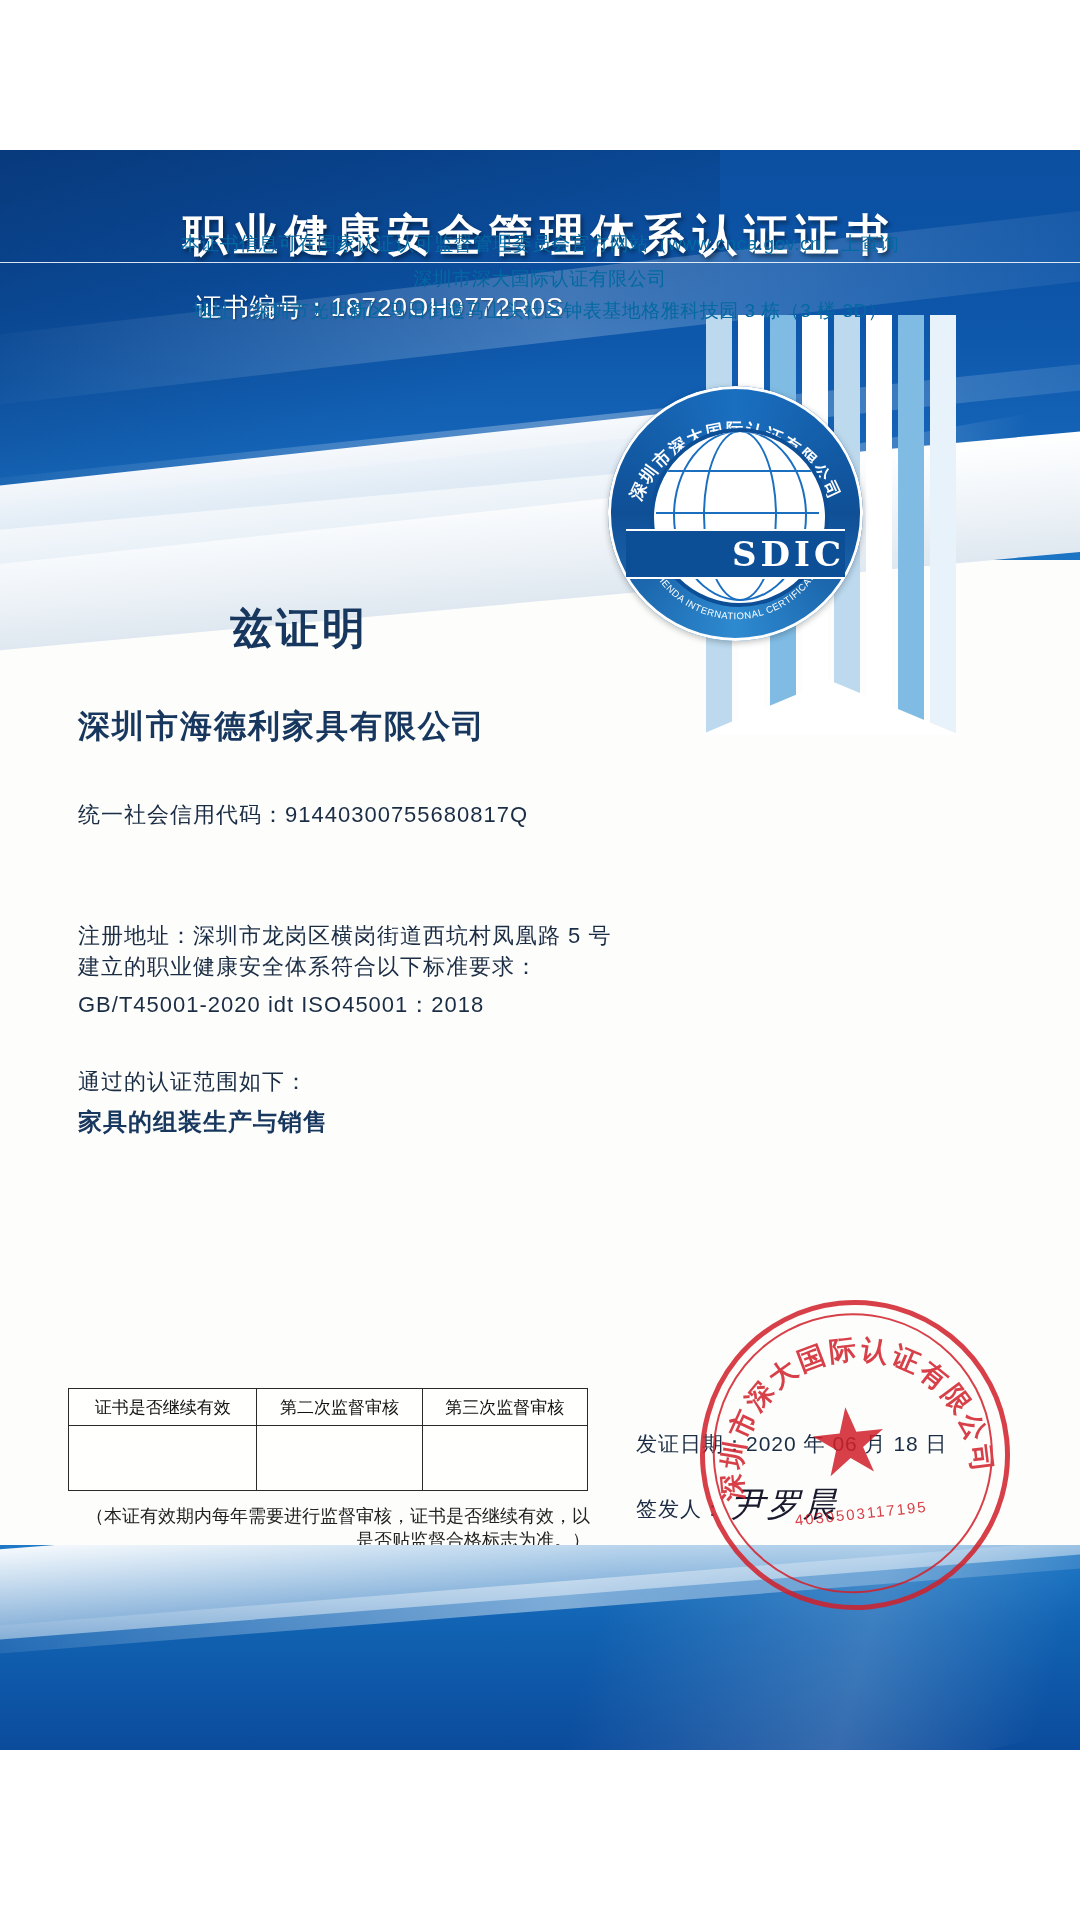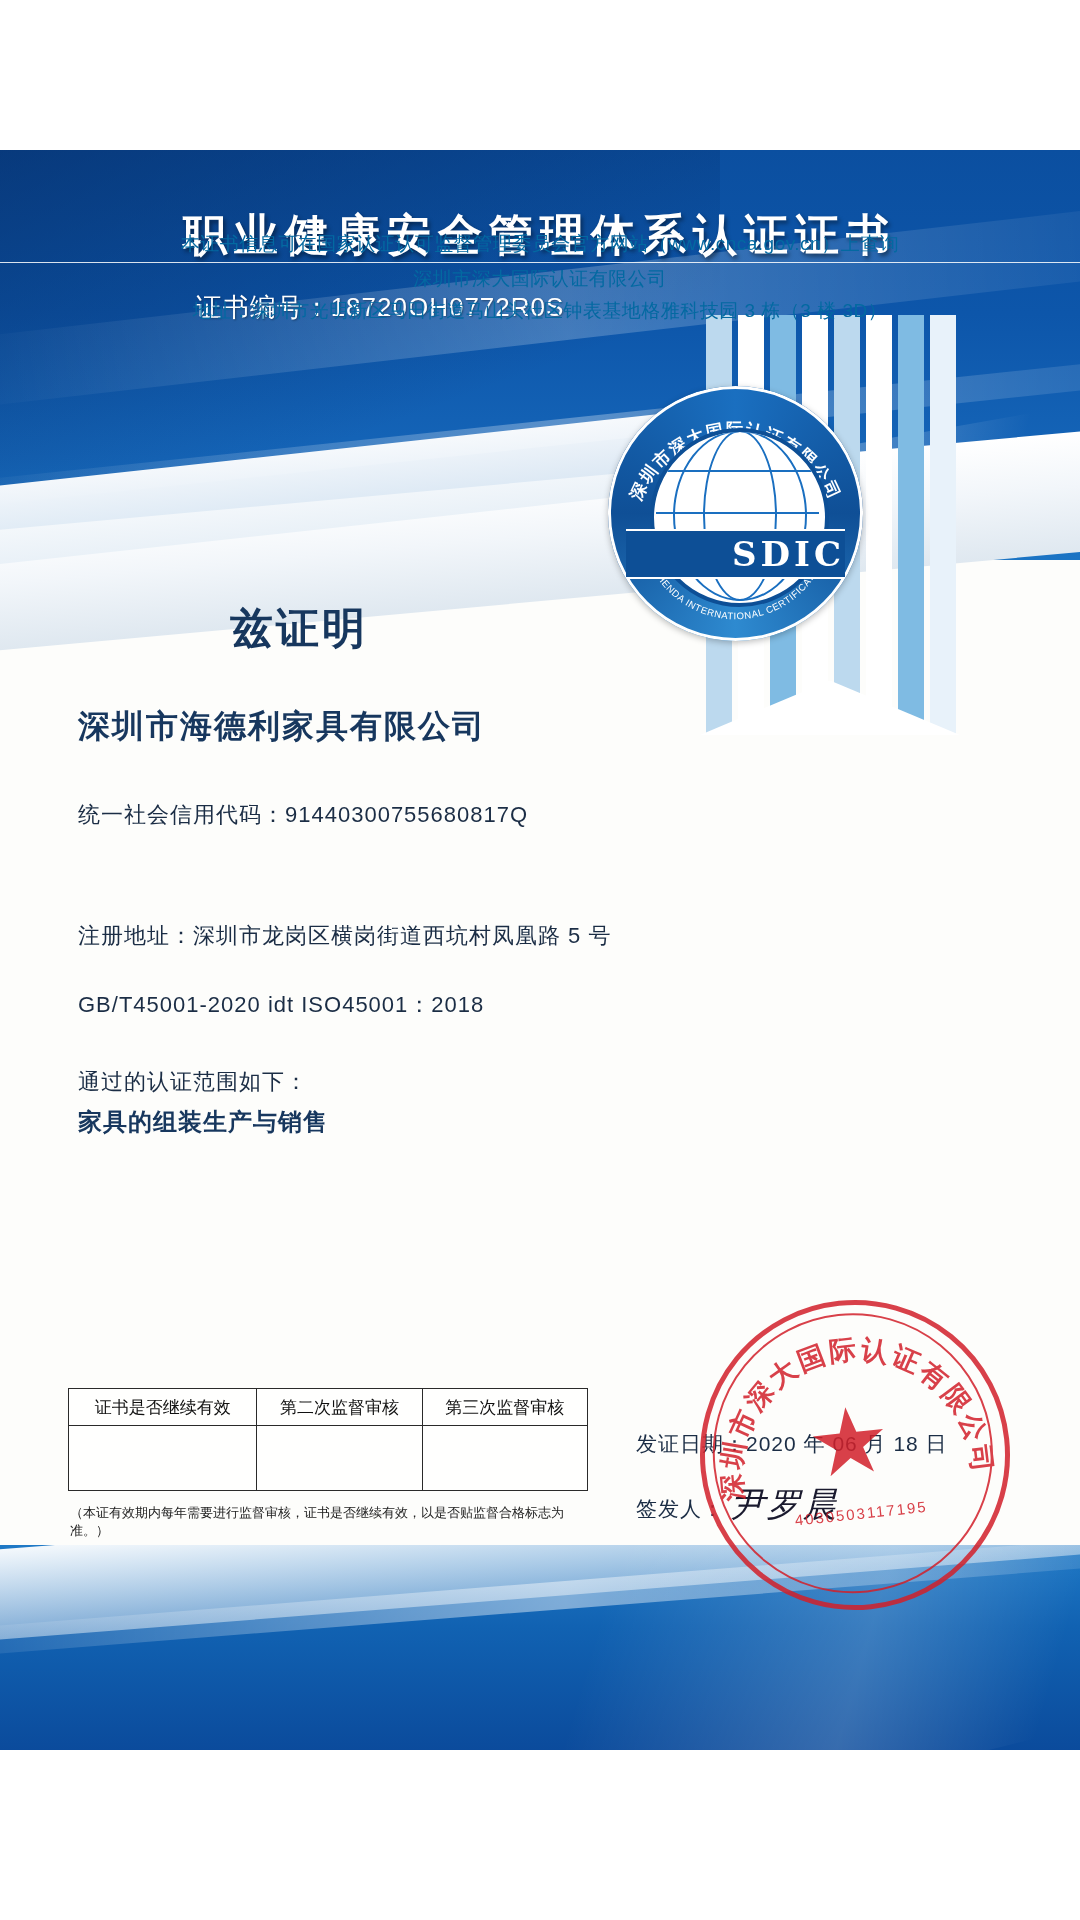--- a/index.html
+++ b/index.html
@@ -254,22 +254,22 @@
     text-align: center;
     font-size: 17px;
     color: #111;
     font-weight: normal;
   }
   .audit-table .row-blank td { height: 62px; }
   .audit-note {
     position: absolute;
     left: 70px; top: 1354px;
     width: 520px;
-    text-align: left;
-    font-size: 13px;
+    text-align: right;
+    font-size: 18px;
     color: #222;
     z-index: 6;
   }
 
   
   .issue-block {
     position: absolute;
     left: 636px; top: 1280px;
     z-index: 8;
     font-size: 21px;
@@ -429,20 +429,21 @@
       <div class="lat" style="top:122px;"></div>
     </div>
     <div class="sdic-band">SDIC</div>
   </div>
 
   <div class="body-area">
     <div class="zheng">兹证明</div>
     <div class="company">深圳市海德利家具有限公司</div>
     <div class="line l-credit">统一社会信用代码：91440300755680817Q</div>
     <div class="line l-address">注册地址：深圳市龙岗区横岗街道西坑村凤凰路 5 号</div>
+    <div class="line l-std-lead">建立的职业健康安全体系符合以下标准要求：</div>
     <div class="line l-std-val">GB/T45001-2020 idt ISO45001：2018</div>
     <div class="line l-scope-lead">通过的认证范围如下：</div>
     <div class="line l-scope-val">家具的组装生产与销售</div>
   </div>
 
   <table class="audit-table">
     <tbody>
         <tr>
       <th>证书是否继续有效</th>
       <th>第二次监督审核</th>

